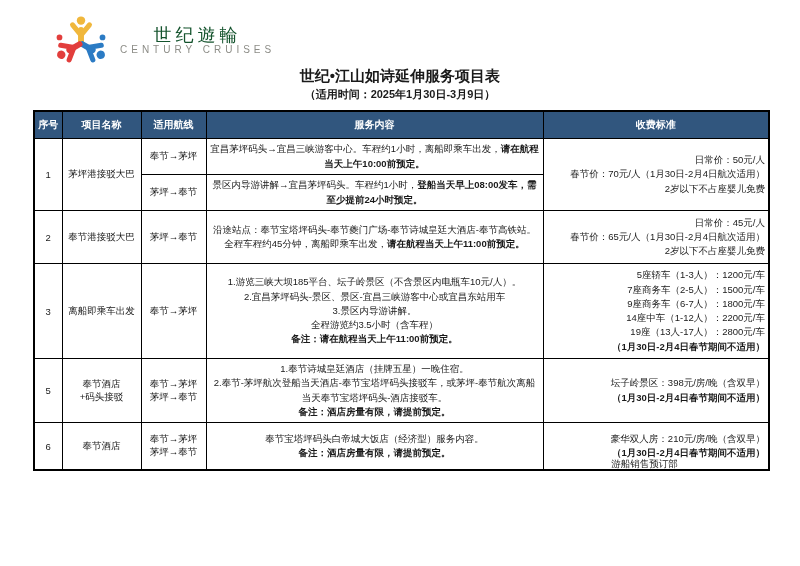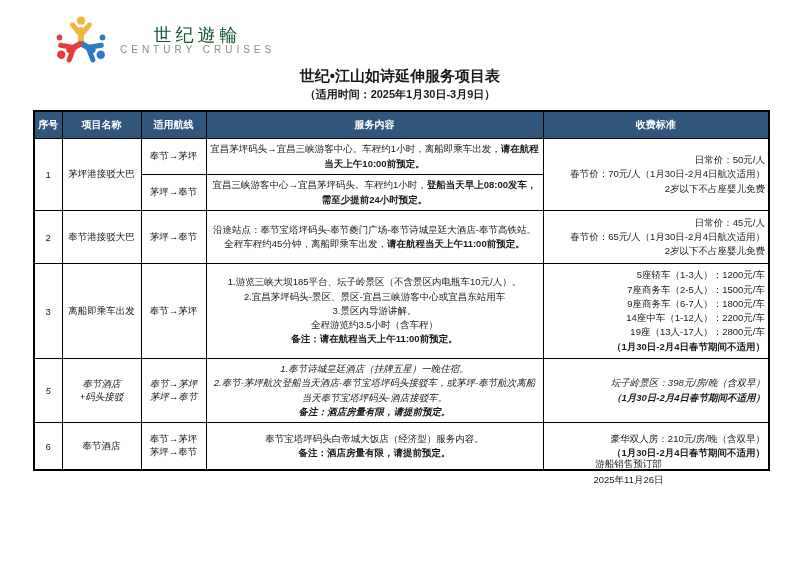--- a/index.html
+++ b/index.html
@@ -23,24 +23,24 @@
     table-layout:fixed;font-size:9.5px;border:2px solid #000;}
   .tbl th,.tbl td{border:1px solid #000;padding:1px 3px;vertical-align:middle;word-break:break-all;}
   .tbl th{background:#31567E;color:#ffffff;font-size:10px;font-weight:bold;height:22px;padding:2px;}
   .c{text-align:center;}
   .svc{text-align:center;line-height:1.5;padding:2px 4px;margin-left:36px;}
   .price{text-align:right;line-height:1.5;padding:2px 5px;}
   .b{font-weight:bold;}
   .rowA td{height:33px;}
   .row2 td{height:50px;}
   .row3 td{height:92px;}
-  .row5 td{height:61px;font-style:italic;}
+  .row5 td{height:61px;}
   .row6 td{height:44px;}
   
-  .footer{position:absolute;left:511px;top:456px;width:235px;text-align:center;
+  .footer{position:absolute;left:527px;top:456px;width:235px;text-align:center;
     font-size:9.5px;line-height:1.65;}
 </style>
 </head>
 <body>
 
 <div class="page">
 
   <div class="logo">
     <svg class="logo-mark" viewBox="0 0 64 64" aria-hidden="true">
       <g stroke-linecap="round">
@@ -102,21 +102,21 @@
         <td class="c">奉节→茅坪</td>
         <td class="svc"><span>宜昌茅坪码头→宜昌三峡游客中心。车程约1小时，离船即乘车出发，</span><span class="b">请在航程当天上午10:00前预定。</span></td>
         <td class="price" rowspan="2">
           <div>日常价：50元/人</div>
           <div>春节价：70元/人（1月30日-2月4日航次适用）</div>
           <div>2岁以下不占座婴儿免费</div>
         </td>
       </tr>
       <tr class="rowA">
         <td class="c">茅坪→奉节</td>
-        <td class="svc"><span>宜昌三峡游客中心→宜昌茅坪码头。车程约1小时，</span><span class="b">登船当天早上08:00发车，需至少提前24小时预定。</span></td>
+        <td class="svc"><span>景区内导游讲解→宜昌茅坪码头。车程约1小时，</span><span class="b">登船当天早上08:00发车，需至少提前24小时预定。</span></td>
       </tr>
 
       <tr class="row2">
         <td class="c">2</td>
         <td class="c">奉节港接驳大巴</td>
         <td class="c">茅坪→奉节</td>
         <td class="svc"><span>沿途站点：奉节宝塔坪码头-奉节夔门广场-奉节诗城皇廷大酒店-奉节高铁站。全程车程约45分钟，离船即乘车出发，</span><span class="b">请在航程当天上午11:00前预定。</span></td>
         <td class="price">
           <div>日常价：45元/人</div>
           <div>春节价：65元/人（1月30日-2月4日航次适用）</div>
@@ -180,16 +180,15 @@
         <td class="price">
           <div>豪华双人房：210元/房/晚（含双早）</div>
           <div class="b">（1月30日-2月4日春节期间不适用）</div>
         </td>
       </tr>
     </tbody>
   </table>
 
   <div class="footer">
     <div>游船销售预订部</div>
-    <div>2025年11月26日</div>
   </div>
 
 </div>
 
 </body></html>

